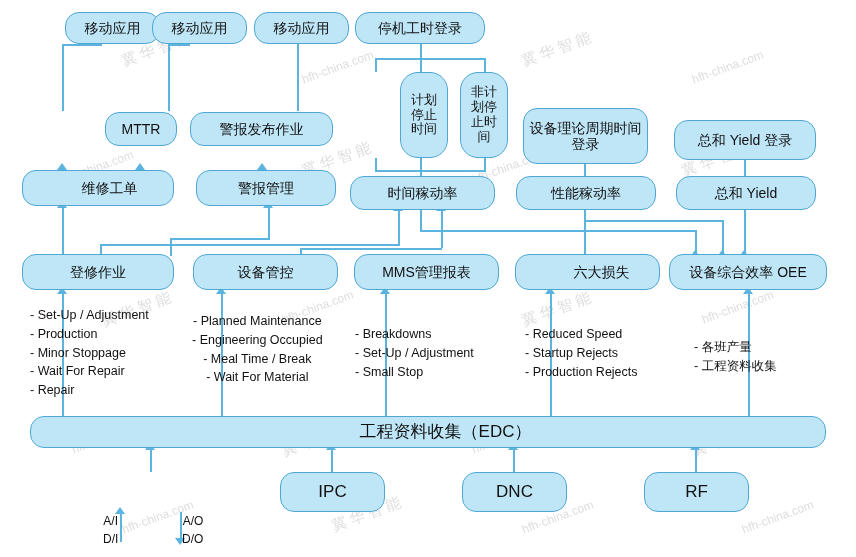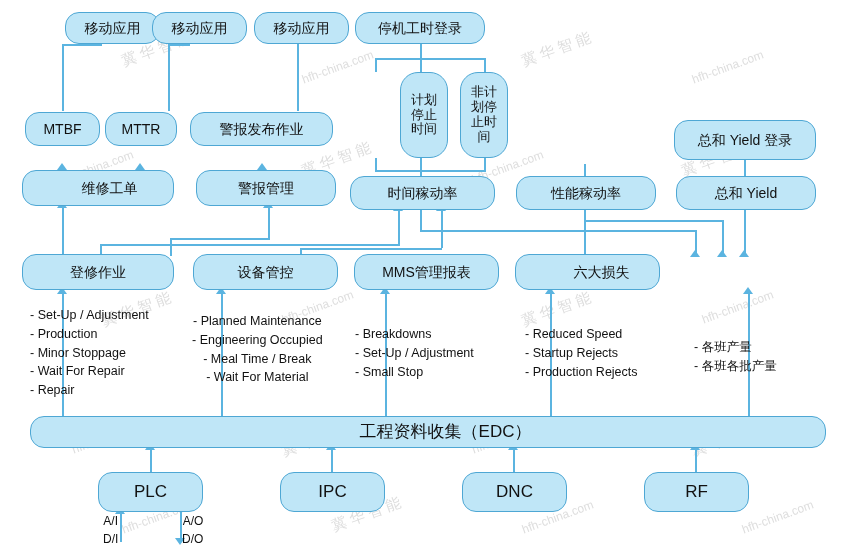--- a/index.html
+++ b/index.html
@@ -198,30 +198,30 @@
     <span>停机工时登录</span>
   </div>
 
   <div class="node tall small" style="left:400px;top:72px;width:48px;height:86px;">
     <span>计划停止时间</span>
   </div>
   <div class="node tall small" style="left:460px;top:72px;width:48px;height:86px;">
     <span>非计划停止时间</span>
   </div>
 
-  <div class="node" style="left:25px;top:112px;width:75px;height:34px;">
-    <span>MTBF</span>
-  </div>
   <div class="node" style="left:105px;top:112px;width:72px;height:34px;">
     <span>MTTR</span>
   </div>
   <div class="node" style="left:190px;top:112px;width:143px;height:34px;">
     <span>警报发布作业</span>
   </div>
 
+  <div class="node" style="left:523px;top:108px;width:125px;height:56px;">
+    <span>设备理论周期时间登录</span>
+  </div>
   <div class="node" style="left:674px;top:120px;width:142px;height:40px;">
     <span>总和 Yield 登录</span>
   </div>
 
   <div class="node" style="left:22px;top:170px;width:152px;height:36px;padding-left:27px;">
     <span>维修工单</span>
   </div>
   <div class="node" style="left:196px;top:170px;width:140px;height:36px;">
     <span>警报管理</span>
   </div>
@@ -240,28 +240,28 @@
   </div>
   <div class="node" style="left:193px;top:254px;width:145px;height:36px;">
     <span>设备管控</span>
   </div>
   <div class="node" style="left:354px;top:254px;width:145px;height:36px;text-align:center;">
     <span>MMS管理报表</span>
   </div>
   <div class="node" style="left:515px;top:254px;width:145px;height:36px;padding-left:32px;">
     <span>六大损失</span>
   </div>
+  <div class="node" style="left:669px;top:254px;width:158px;height:36px;">
+    <span>设备综合效率 OEE</span>
+  </div>
 
   <div class="node big" style="left:30px;top:416px;width:796px;height:32px;padding-left:39px;">
     <span>工程资料收集（EDC）</span>
   </div>
 
-  <div class="node big" style="left:98px;top:472px;width:105px;height:40px;">
-    <span>PLC</span>
-  </div>
   <div class="node big" style="left:280px;top:472px;width:105px;height:40px;">
     <span>IPC</span>
   </div>
   <div class="node big" style="left:462px;top:472px;width:105px;height:40px;">
     <span>DNC</span>
   </div>
   <div class="node big" style="left:644px;top:472px;width:105px;height:40px;">
     <span>RF</span>
   </div>
 
@@ -274,20 +274,20 @@
 - Engineering Occupied
 - Meal Time / Break
 - Wait For Material</div>
   <div class="txt" style="left:355px;top:325px;">- Breakdowns
 - Set-Up / Adjustment
 - Small Stop</div>
   <div class="txt" style="left:525px;top:325px;">- Reduced Speed
 - Startup Rejects
 - Production Rejects</div>
   <div class="txt" style="left:694px;top:338px;">- 各班产量
-- 各班各批产量</div>
+- 工程资料收集</div>
 
   <div class="txt sm" style="left:103px;top:512px;text-align:center;">A/I
 D/I</div>
   <div class="txt sm" style="left:182px;top:512px;text-align:right;">A/O
 D/O</div>
 
 </div>
 
 </body></html>

